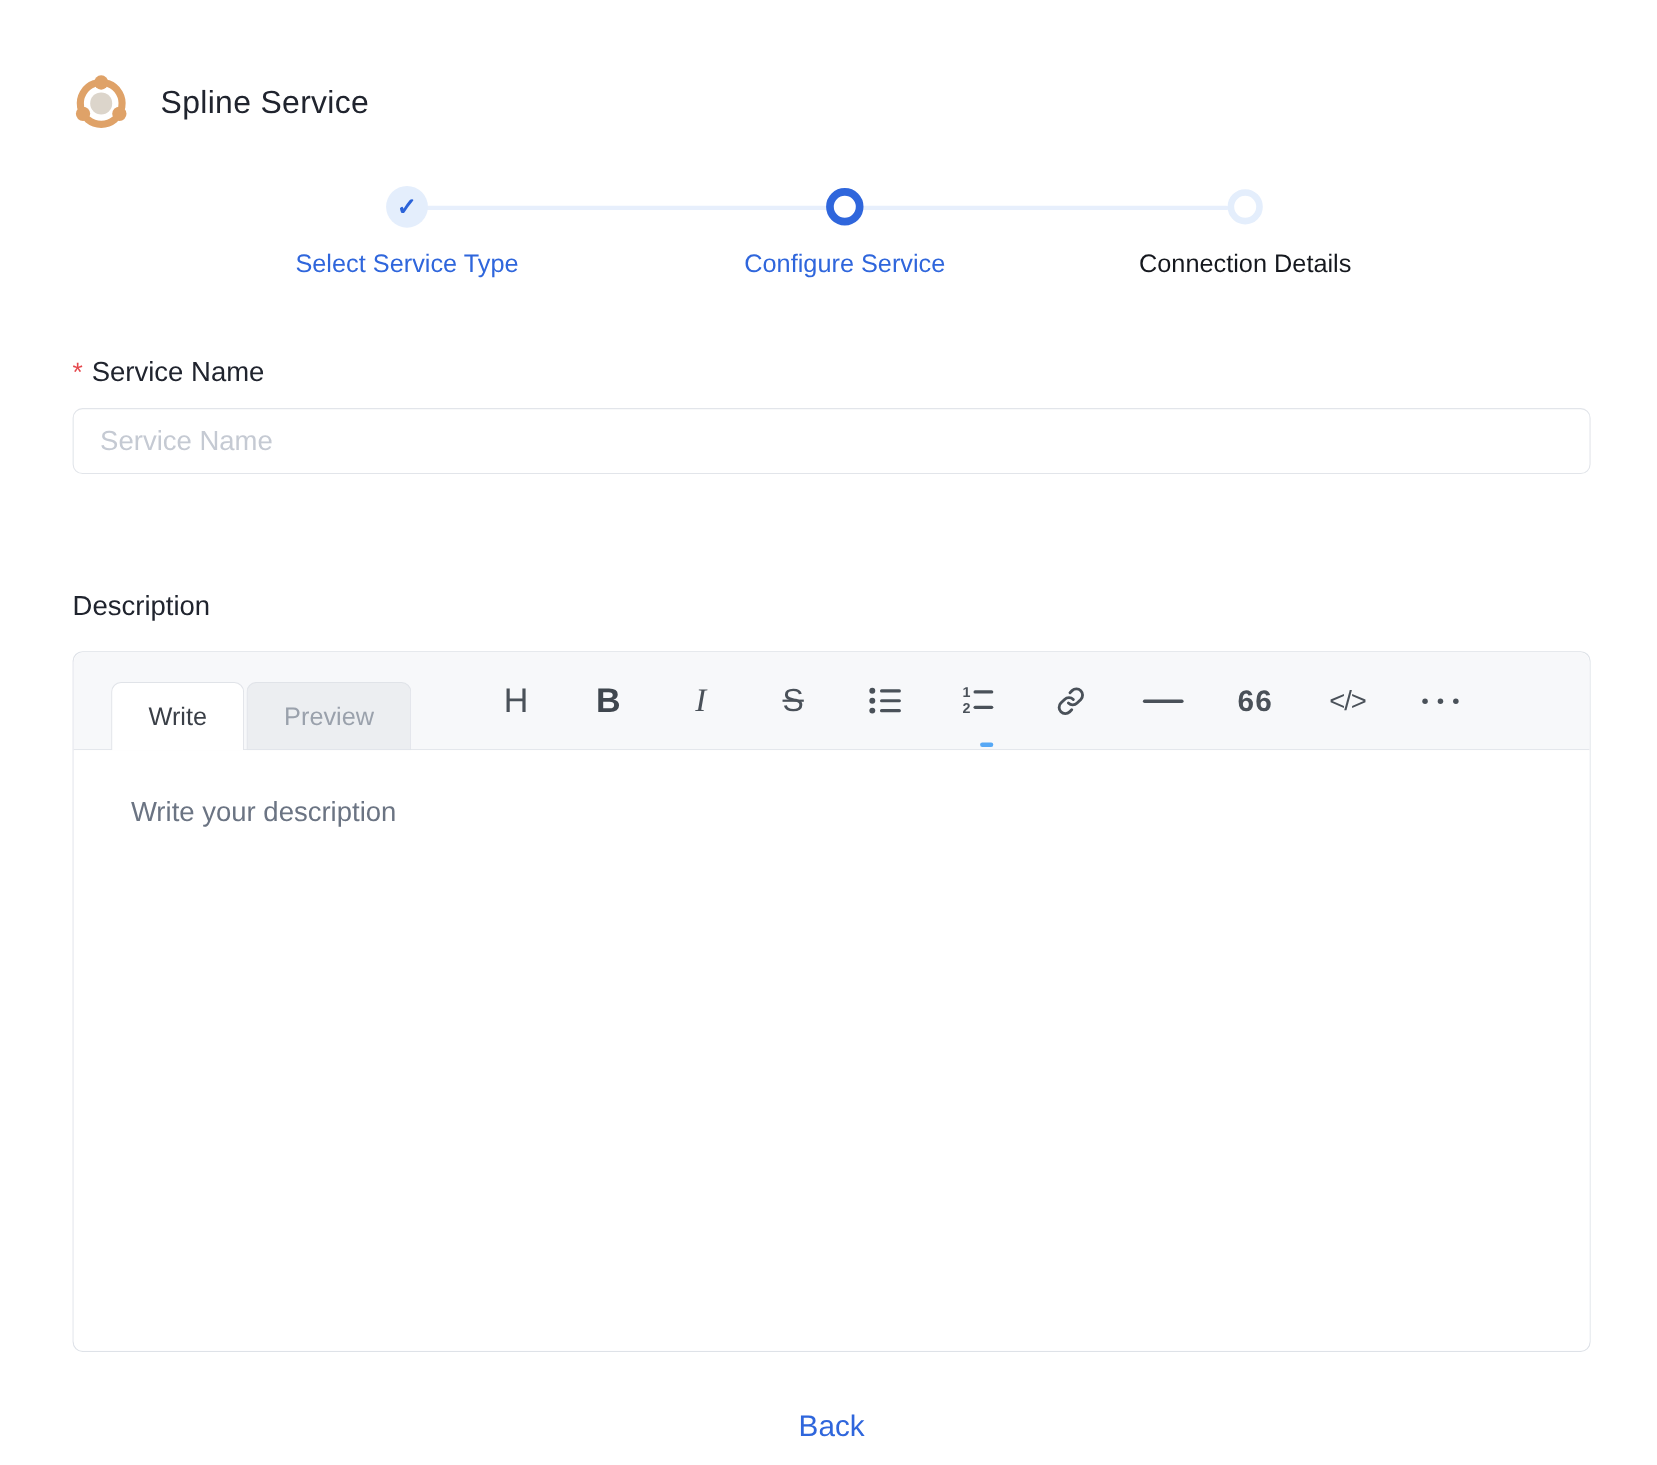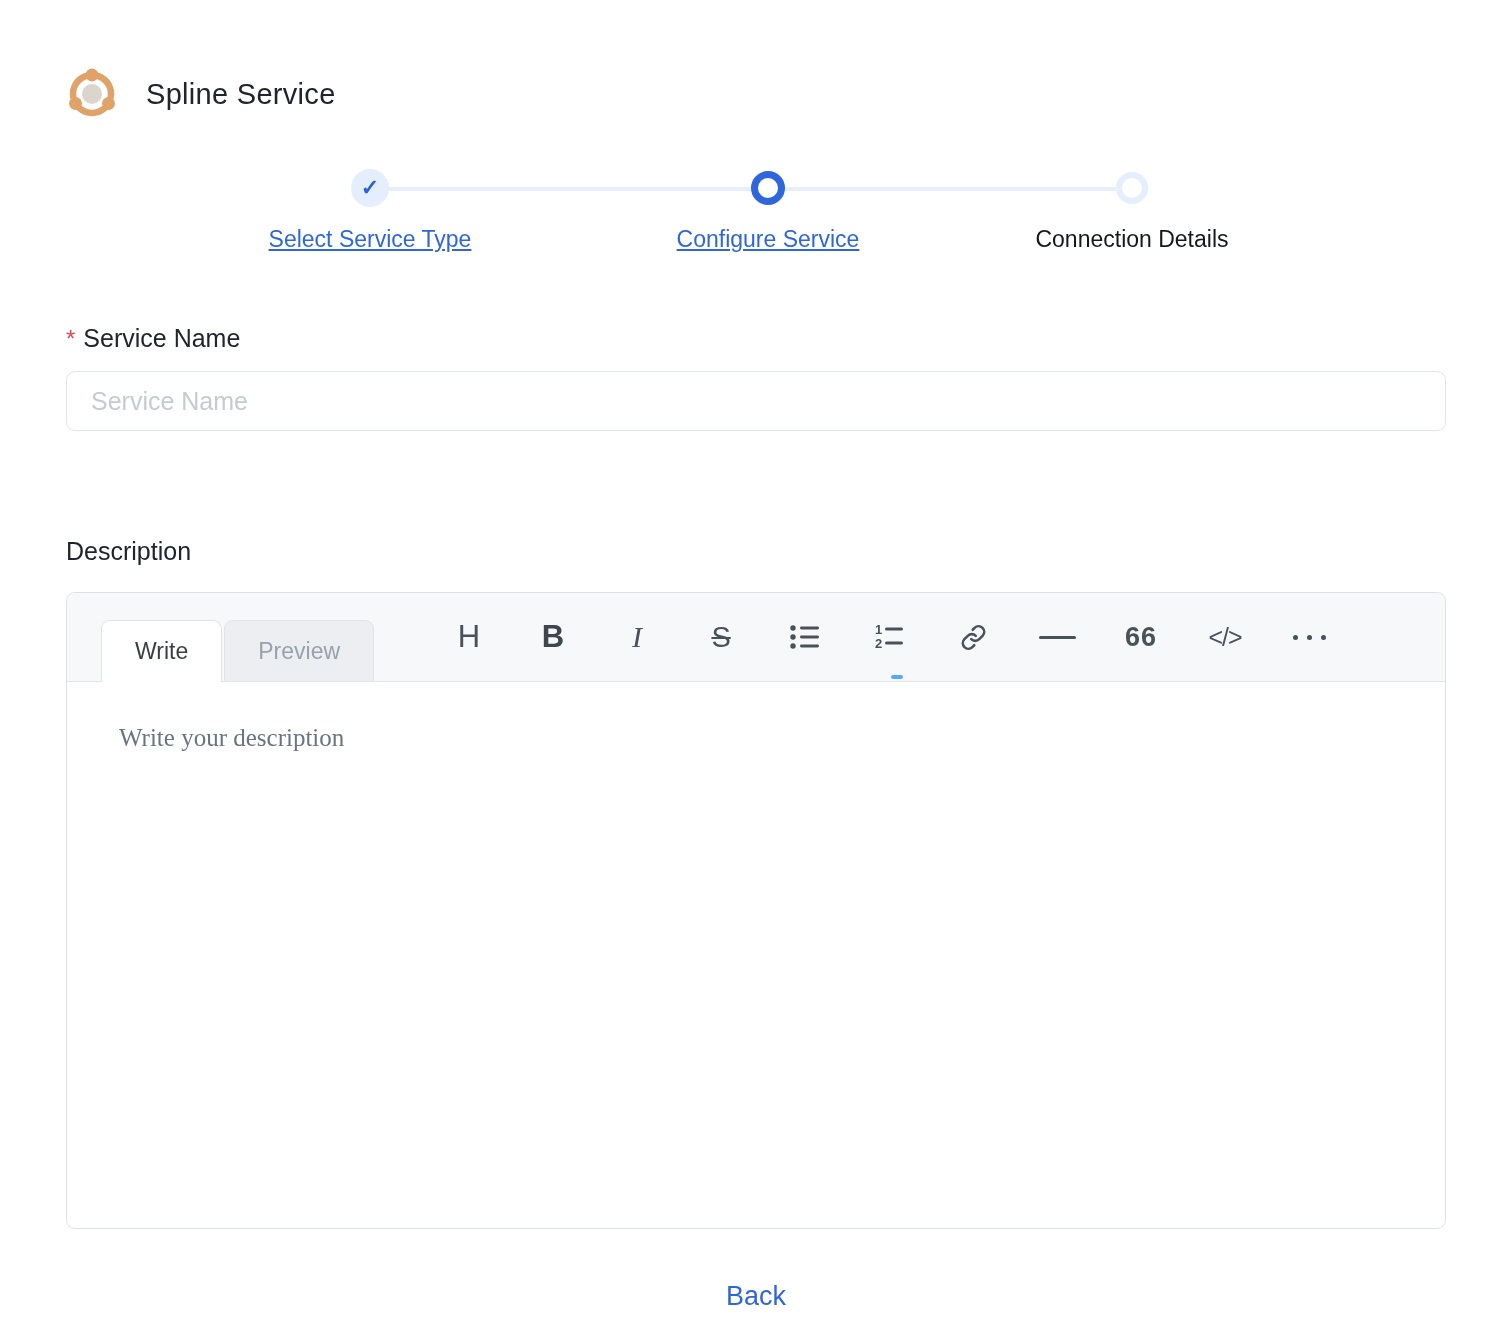--- a/index.html
+++ b/index.html
@@ -18,21 +18,21 @@
                display: flex; align-items: center; justify-content: center; }
   .step-node.completed { top: 9px; width: 38px; height: 38px; border-radius: 50%;
                          background: #e4eefc; }
   .step-node.completed .check { color: #2b63d9; font-size: 22px; font-weight: 800; line-height: 1; }
   .step-node.active { top: 11px; width: 34px; height: 34px; border-radius: 50%;
                       background: #ffffff; border: 7px solid #2f66dc; }
   .step-node.upcoming { top: 12px; width: 32px; height: 32px; border-radius: 50%;
                         background: #ffffff; border: 6px solid #e4eefc; }
   .step-label { position: absolute; top: 66px; transform: translateX(-50%);
                 white-space: nowrap; font-size: 23px; font-weight: 500; }
-  .step-label.blue { color: #2f66dc; text-decoration: underline; }
+  .step-label.blue { color: #2f66dc; }
   .step-label.dark { color: #15181e; }
   .s1 { left: 370px; } .s2 { left: 768px; } .s3 { left: 1132px; }
 
   
   .field-label { margin: 0 60px 0 66px; font-size: 25px; font-weight: 500; color: #20242e; }
   .label-service { margin-top: 46px; }
   .req { color: #e5484d; margin-right: 8px; font-size: 24px; }
   .text-input { display: block; margin: 18px 60px 0 66px; width: 1380px; height: 60px;
                 border: 1px solid #e2e5ea; border-radius: 9px; padding: 0 24px;
                 font-size: 25px; color: #20242e; font-family: inherit; outline: none; background:#fff; }
@@ -60,21 +60,21 @@
   .glyph-s { font-size: 29px; text-decoration: line-through; }
   .glyph-quote { font-size: 27px; font-weight: 600; letter-spacing: 1px; }
   .glyph-code { font-size: 25px; font-weight: 500; letter-spacing: -1px; }
   .hr-shape { width: 37px; height: 3px; background: #4a5159; border-radius: 2px; }
   .dots { display: flex; gap: 9px; }
   .dots i { width: 5px; height: 5px; border-radius: 50%; background: #4a5159; }
   .ol-artifact { position: absolute; left: 824px; top: 82px; width: 12px; height: 4px;
                  background: #57a8f5; border-radius: 2px; z-index: 1; }
   .editor-body { flex: 1; width: 100%; border: none; outline: none; resize: none;
                  padding: 42px 50px 30px 52px; font-size: 25px; color: #0369a1;
-                 font-family: Liberation Serif, serif; border-radius: 0 0 9px 9px; background: #ffffff; }
+                 font-family: Liberation Sans, sans-serif; border-radius: 0 0 9px 9px; background: #ffffff; }
   .editor-body::placeholder { color: #6b7483; }
 
   
   .footer-actions { display: flex; justify-content: flex-end; align-items: center;
                     gap: 48px; margin: 52px 60px 0 66px; flex-direction: column; }
   .back-link { font-size: 27px; font-weight: 500; color: #2f66dc; background: none; border: none;
                cursor: pointer; font-family: inherit; }
   .next-button { width: 124px; height: 57px; border: none; border-radius: 8px;
                  background: #3362d6; color: #000000; font-size: 34px; font-weight: 500;
                  font-family: inherit; cursor: pointer;

